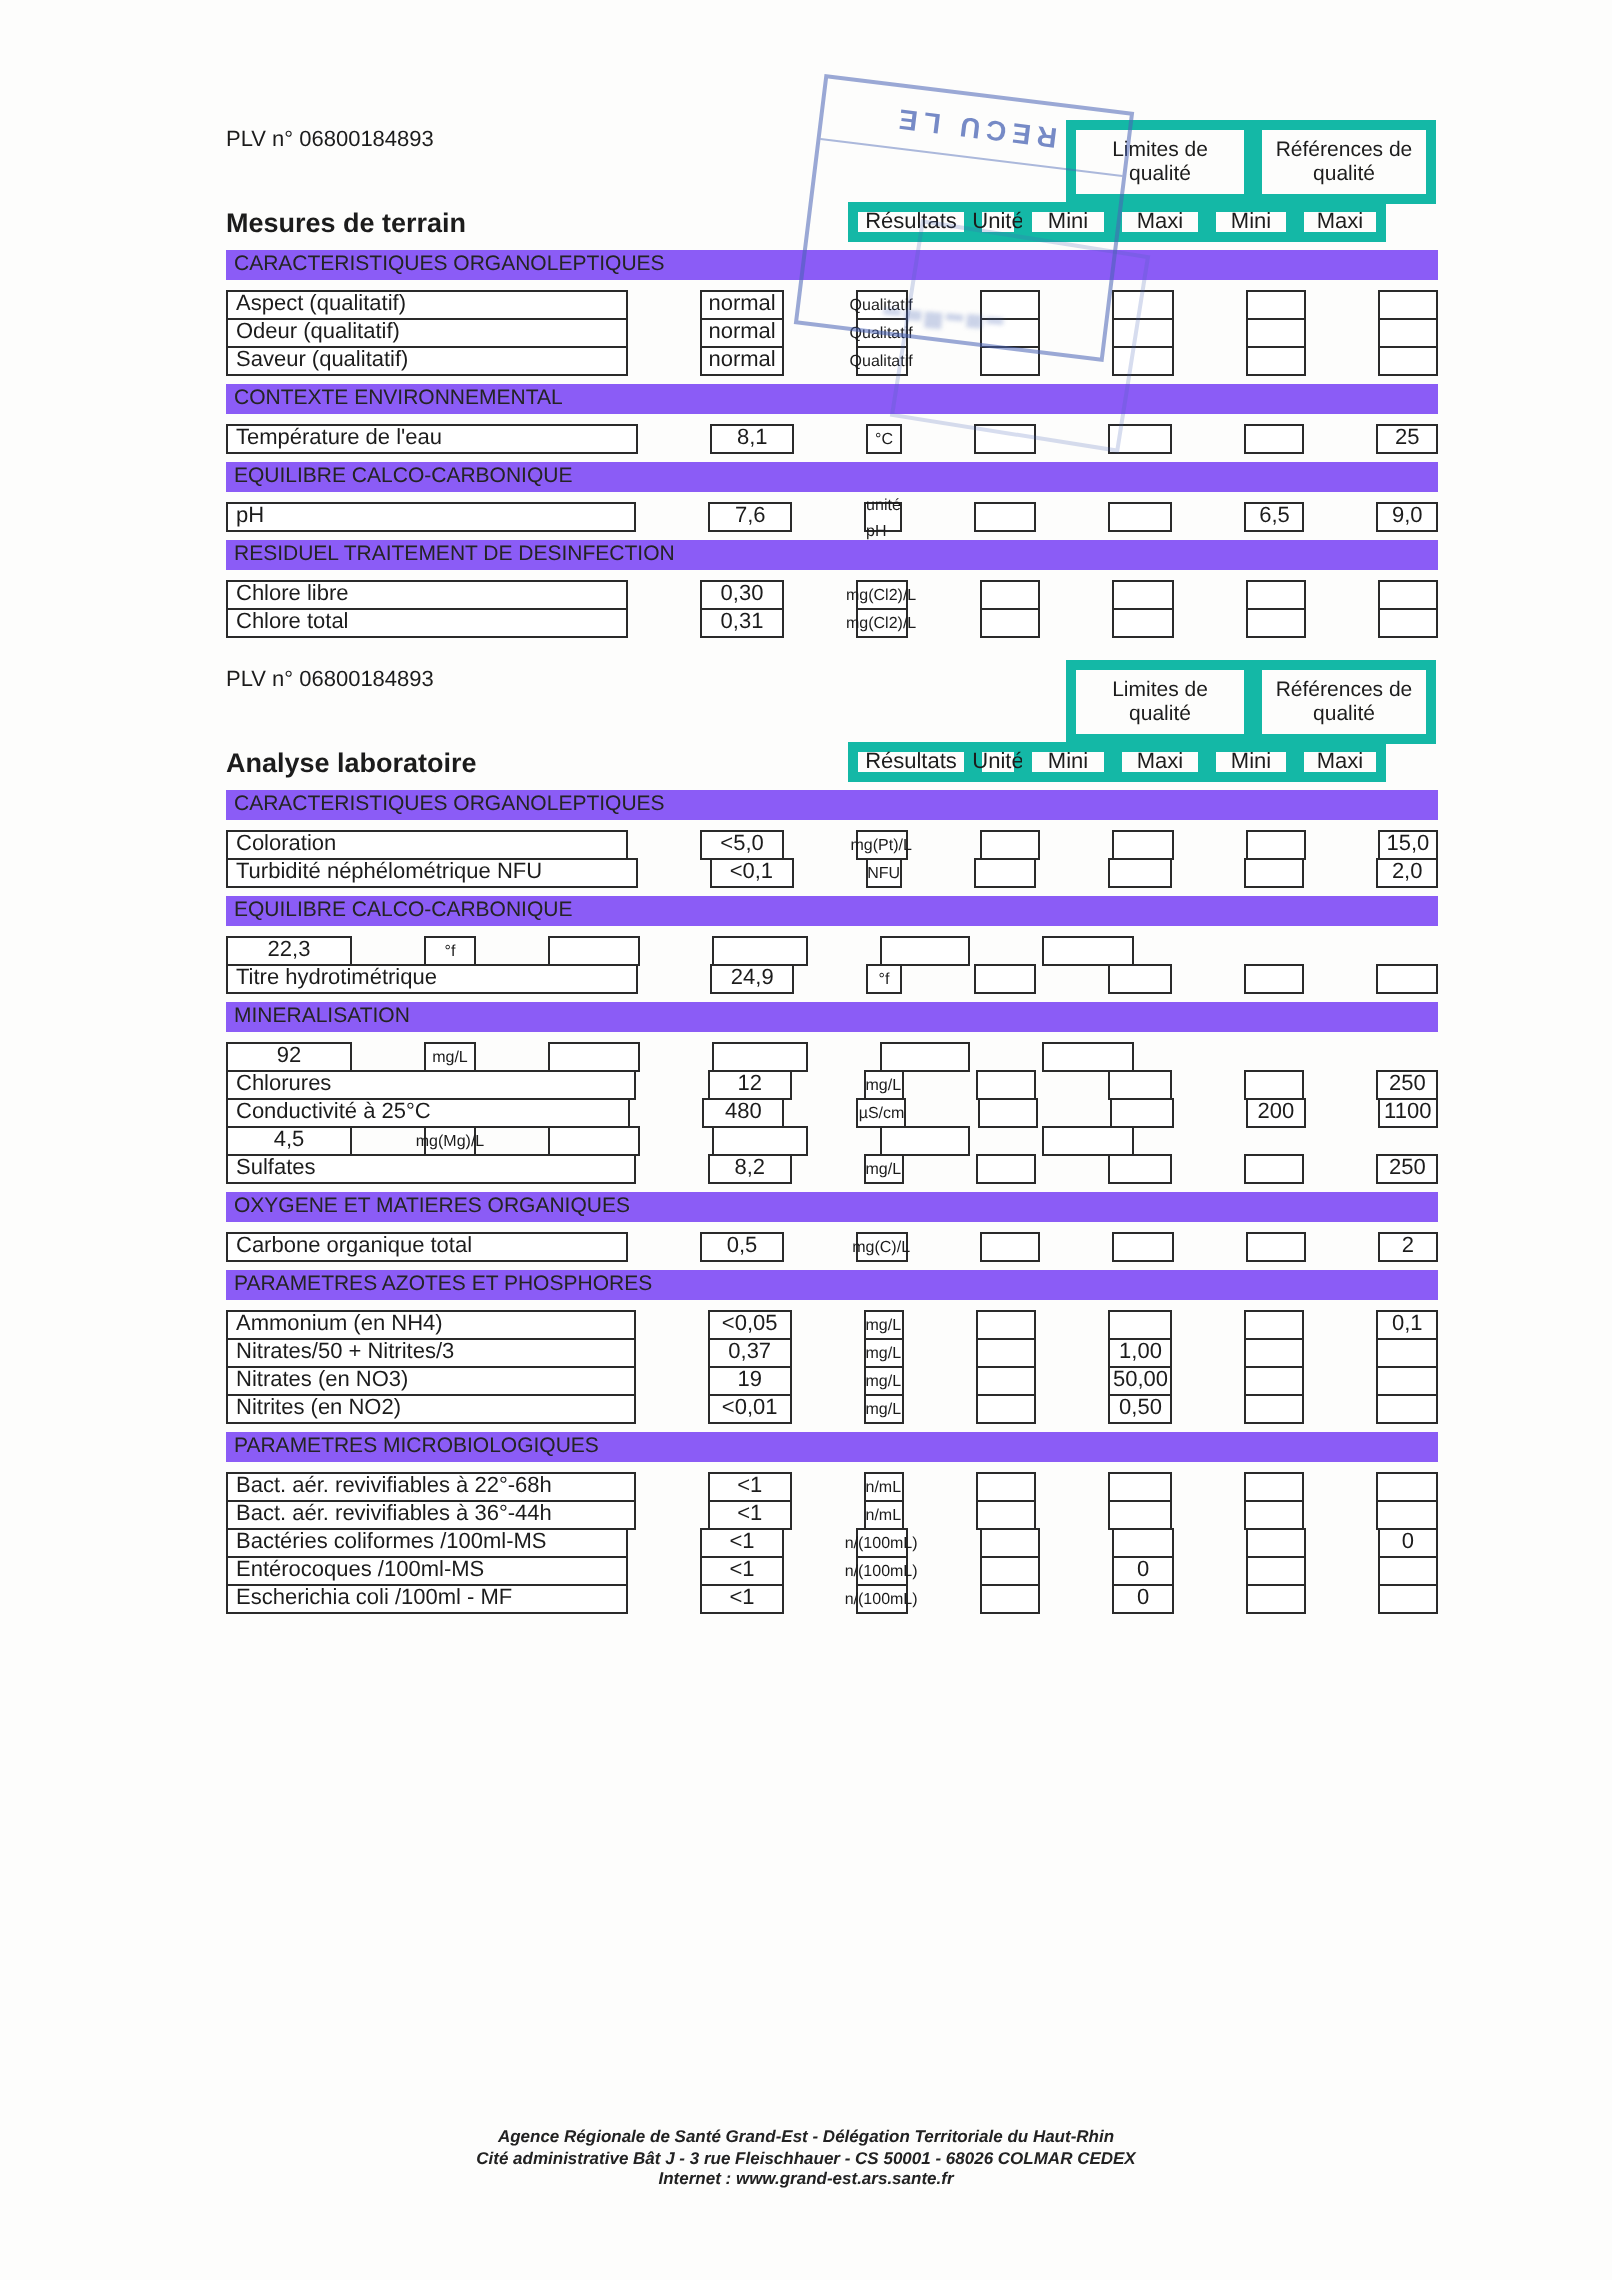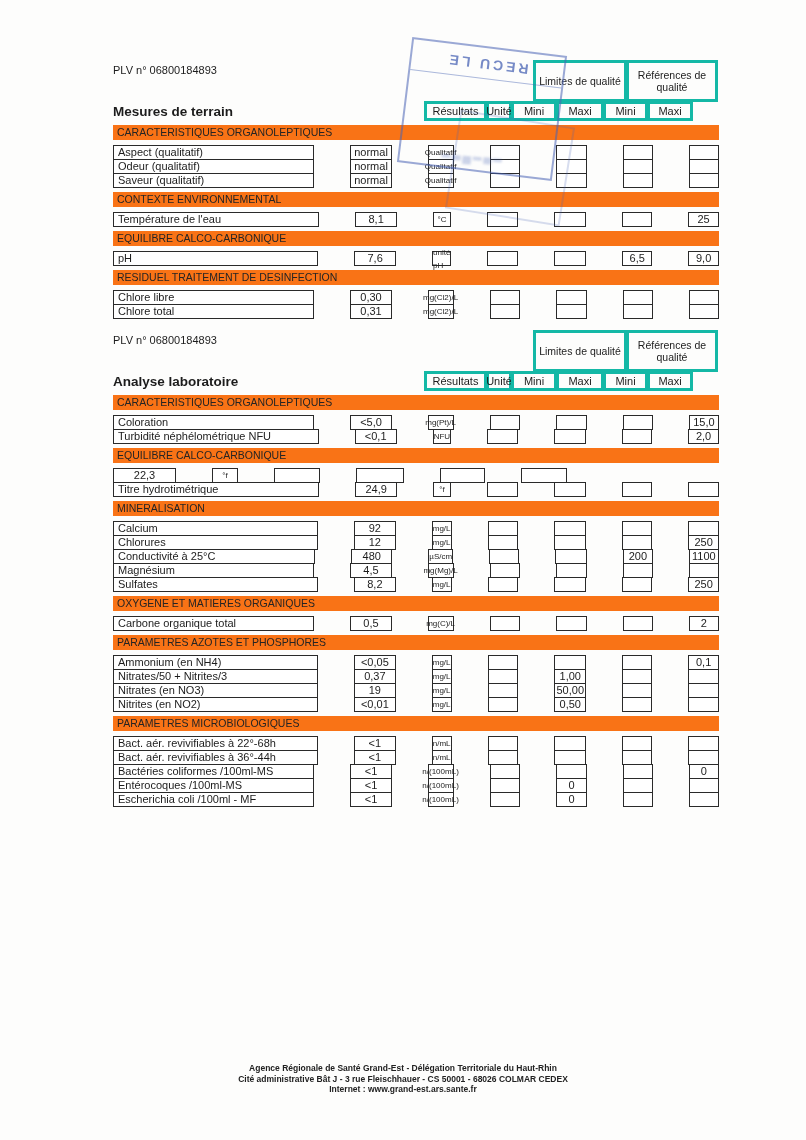--- a/index.html
+++ b/index.html
@@ -11,21 +11,21 @@
     font-family:"Liberation Sans", sans-serif;
     color:#1c1c1c;
     overflow:hidden;
   }
   .doc-table{position:absolute;left:113px;width:606px;}
   #table-terrain{top:60px;}
   #table-labo{top:330px;}
 
   
   .hdr-row{display:flex;}
-  .hcell{box-sizing:border-box;border:3px solid #14b8a6;display:flex;align-items:center;justify-content:center;text-align:center;}
+  .hcell{box-sizing:border-box;border:5px solid #14b8a6;display:flex;align-items:center;justify-content:center;text-align:center;}
   .noborder{border:none;}
   .h-label{width:311px;}
   .h-gap{width:110px;}
   .h-lim{width:94px;margin-left:-1px;font-size:10.5px;line-height:12px;padding:2px;}
   .h-ref{width:92px;margin-left:-1px;font-size:10.5px;line-height:12px;padding:2px;}
   .hdr-row1{height:42px;}
   .hdr-row1 .h-label{align-items:flex-start;justify-content:flex-start;padding-top:4px;font-size:11px;}
   .hdr-row2{height:20px;margin-top:-1px;}
   .hdr-row2 .hcell{font-size:11px;}
   .hdr-row2 .h-label{justify-content:flex-start;font-weight:bold;font-size:13.5px;align-items:center;}
@@ -34,21 +34,21 @@
   .c-lmin{width:46px;}
   .c-lmax{width:48px;}
   .c-rmin{width:45px;}
   .c-rmax{width:46px;}
   .hdr-row2 .c-res,.hdr-row2 .c-unit,.hdr-row2 .c-lmin,.hdr-row2 .c-lmax,.hdr-row2 .c-rmin,.hdr-row2 .c-rmax{margin-left:-1px;}
   .hdr-row2 .c-res{margin-left:0;}
 
   
   .band{
     height:15px;line-height:15px;
-    background:#f97316;
+    background:#8b5cf6;
     margin-top:4px;margin-bottom:5px;
     padding-left:4px;
     font-size:10.5px;
     color:#242424;
   }
   .rows-block{margin-bottom:0;}
   .row{display:flex;margin-top:-1px;gap:37px;}
   .row:first-child{margin-top:0;}
   .cell{
     box-sizing:border-box;
@@ -93,20 +93,21 @@
     font-size:11px;letter-spacing:2px;overflow:hidden;
     z-index:4;pointer-events:none;
   }
 
   
   .footer{
     position:absolute;left:0;top:1063px;width:100%;
     text-align:center;
     font-size:8.5px;font-weight:bold;line-height:10.5px;
     color:#222;
+    font-style:italic;
   }
 </style>
 </head>
 <body>
 
 <div class="page">
 
   <div class="stamp">
     <div class="stamp-text">RECU LE</div>
   </div>
@@ -262,21 +263,20 @@
             <div class="cell c-unit">°f</div>
             <div class="cell c-lmin"></div>
             <div class="cell c-lmax"></div>
             <div class="cell c-rmin"></div>
             <div class="cell c-rmax"></div>
           </div>
         </div>
         <div class="band">MINERALISATION</div>
         <div class="rows-block">
           <div class="row">
-            <div class="cell c-label">Calcium</div>
             <div class="cell c-res">92</div>
             <div class="cell c-unit">mg/L</div>
             <div class="cell c-lmin"></div>
             <div class="cell c-lmax"></div>
             <div class="cell c-rmin"></div>
             <div class="cell c-rmax"></div>
           </div>
           <div class="row">
             <div class="cell c-label">Chlorures</div>
             <div class="cell c-res">12</div>
@@ -289,21 +289,20 @@
           <div class="row">
             <div class="cell c-label">Conductivité à 25°C</div>
             <div class="cell c-res">480</div>
             <div class="cell c-unit">µS/cm</div>
             <div class="cell c-lmin"></div>
             <div class="cell c-lmax"></div>
             <div class="cell c-rmin">200</div>
             <div class="cell c-rmax">1100</div>
           </div>
           <div class="row">
-            <div class="cell c-label">Magnésium</div>
             <div class="cell c-res">4,5</div>
             <div class="cell c-unit">mg(Mg)/L</div>
             <div class="cell c-lmin"></div>
             <div class="cell c-lmax"></div>
             <div class="cell c-rmin"></div>
             <div class="cell c-rmax"></div>
           </div>
           <div class="row">
             <div class="cell c-label">Sulfates</div>
             <div class="cell c-res">8,2</div>

